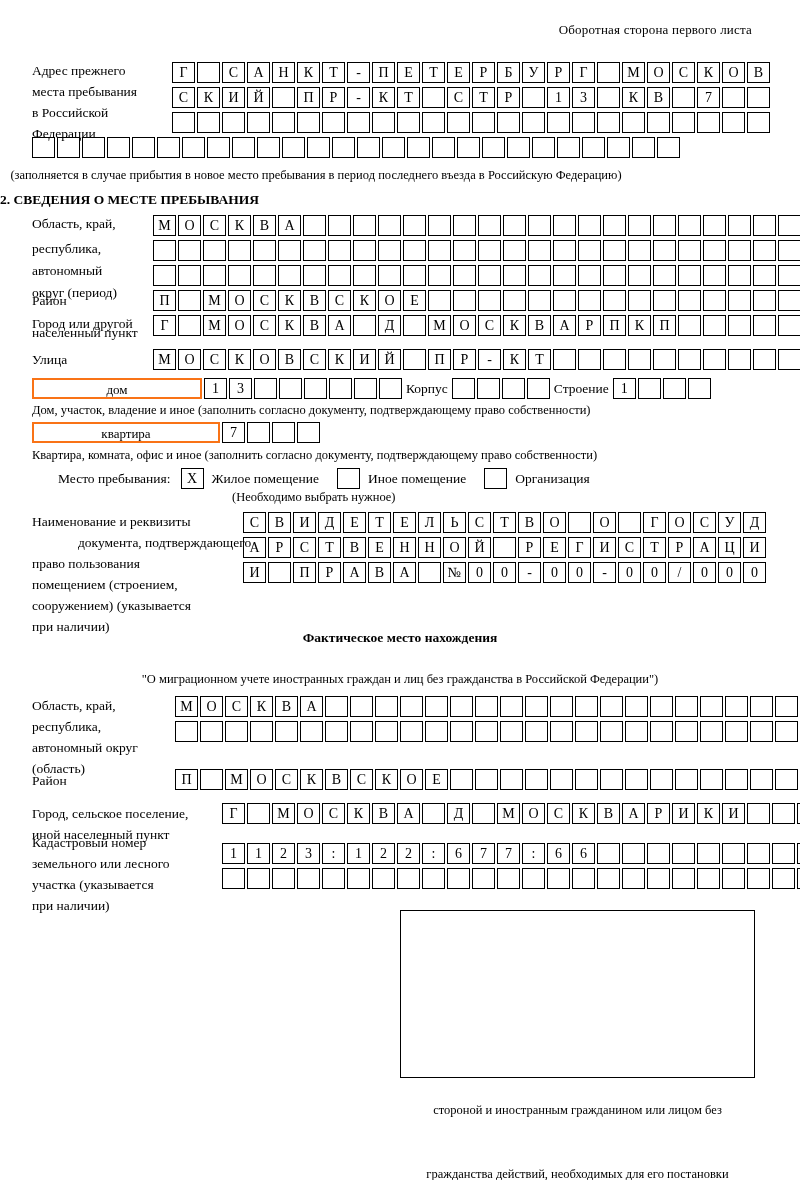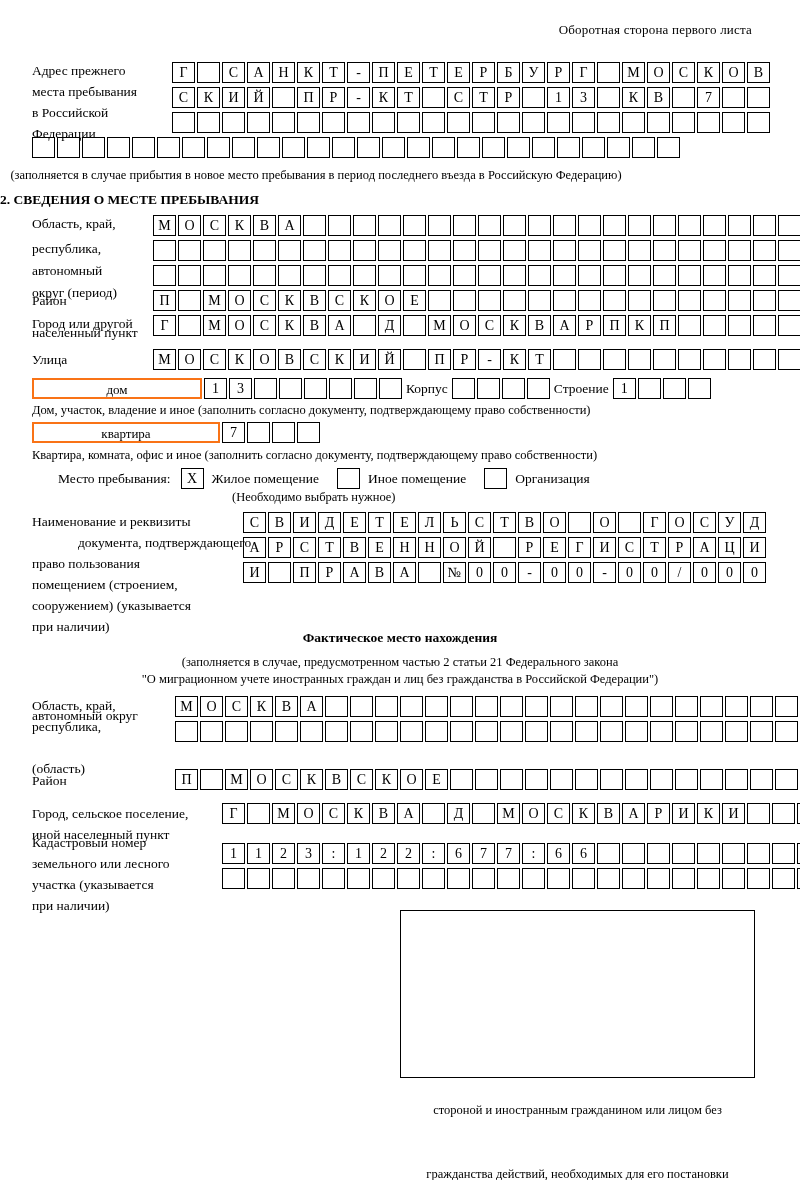--- a/index.html
+++ b/index.html
@@ -528,26 +528,25 @@
       <div class="cell">-</div>
       <div class="cell">0</div>
       <div class="cell">0</div>
       <div class="cell">/</div>
       <div class="cell">0</div>
       <div class="cell">0</div>
       <div class="cell">0</div>
     </div>
 
   <div class="subtitle" style="top:630px;">Фактическое место нахождения</div>
-  <div class="footnote" style="left:0; top:654px; width:800px;">(заполняется в случае, предусмотренном частью 2 статьи 21 Федерального закона</div>
   <div class="footnote" style="left:0; top:671px; width:800px;">"О миграционном учете иностранных граждан и лиц без гражданства в Российской Федерации")</div>
 
   <div class="lbl" style="left:32px; top:697px;">Область, край,</div>
   <div class="lbl" style="left:32px; top:718px;">республика,</div>
-  <div class="lbl" style="left:32px; top:707px;">автономный округ</div>
+  <div class="lbl" style="left:32px; top:739px;">автономный округ</div>
   <div class="lbl" style="left:32px; top:760px;">(область)</div>
 
   <div class="row" id="al-region-0" style="left:175px; top:696px;">
       <div class="cell">М</div>
       <div class="cell">О</div>
       <div class="cell">С</div>
       <div class="cell">К</div>
       <div class="cell">В</div>
       <div class="cell">А</div>
       <div class="cell"></div>

